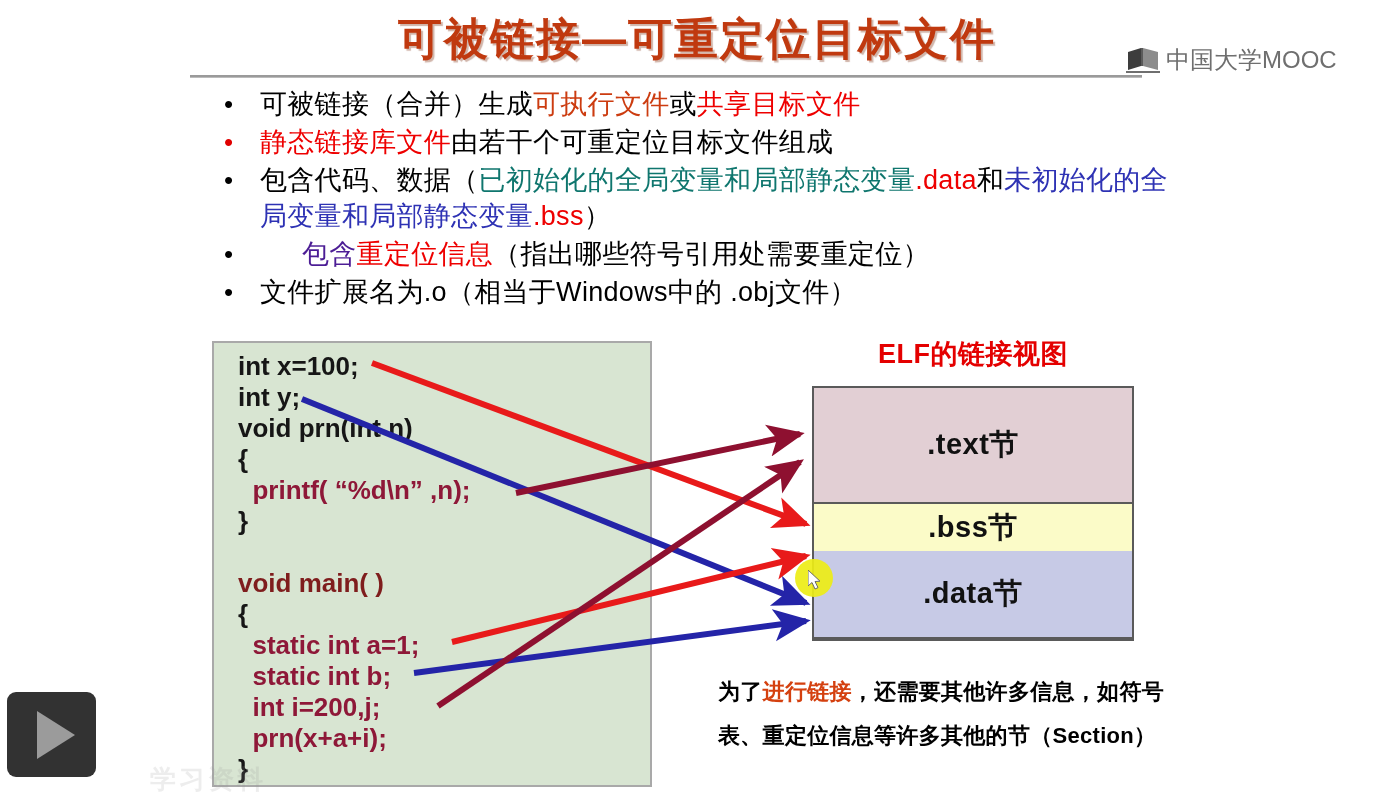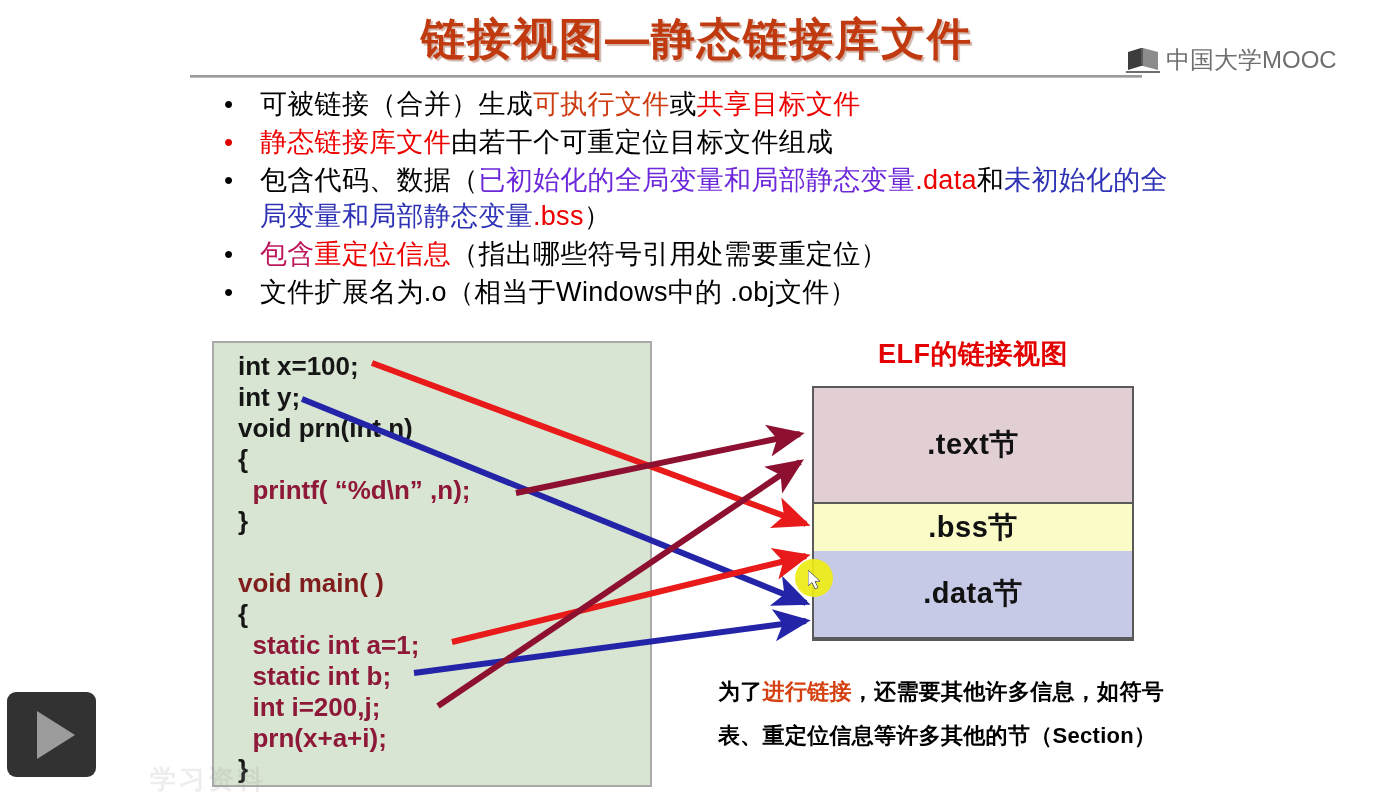--- a/index.html
+++ b/index.html
@@ -189,21 +189,21 @@
     color: rgba(150,150,150,0.17);
     letter-spacing: 3px;
     white-space: nowrap;
   }
 </style>
 </head>
 <body>
 
 <div id="slide">
 
-  <div id="title">链接视图—静态链接库文件</div>
+  <div id="title">可被链接—可重定位目标文件</div>
   <div id="title-rule"></div>
 
   <div id="mooc-logo">
     <span class="book">
       <svg width="34" height="28" viewBox="0 0 34 28">
         <polygon points="2,6 15,2 15,20 2,24" fill="#3d3d3d"></polygon>
         <polygon points="17,2 32,6 32,24 17,20" fill="#8c8c8c"></polygon>
         <polygon points="15,2 17,2 17,20 15,20" fill="#5a5a5a"></polygon>
         <rect x="0" y="25" width="34" height="2" fill="#6f6f6f"></rect>
       </svg>
@@ -215,25 +215,25 @@
       <div class="bullet-row">
         <div class="bullet-dot" style="color: rgb(0, 0, 0);">•</div>
         <div class="bullet-text"><span style="color: rgb(0, 0, 0);">可被链接（合并）生成</span><span style="color: rgb(204, 60, 16);">可执行文件</span><span style="color: rgb(0, 0, 0);">或</span><span style="color: rgb(238, 0, 0);">共享目标文件</span></div>
       </div>
       <div class="bullet-row">
         <div class="bullet-dot" style="color: rgb(224, 0, 0);">•</div>
         <div class="bullet-text"><span style="color: rgb(238, 0, 0);">静态链接库文件</span><span style="color: rgb(0, 0, 0);">由若干个可重定位目标文件组成</span></div>
       </div>
       <div class="bullet-row">
         <div class="bullet-dot" style="color: rgb(0, 0, 0);">•</div>
-        <div class="bullet-text"><span style="color: rgb(0, 0, 0);">包含代码、数据（</span><span style="color: #6d28d9;">已初始化的全局变量和局部静态变量</span><span style="color: rgb(238, 0, 0);">.data</span><span style="color: rgb(0, 0, 0);">和</span><span style="color: rgb(46, 50, 180);">未初始化的全局变量和局部静态变量</span><span style="color: rgb(238, 0, 0);">.bss</span><span style="color: rgb(0, 0, 0);">）</span></div>
+        <div class="bullet-text"><span style="color: rgb(0, 0, 0);">包含代码、数据（</span><span style="color: #0f766e;">已初始化的全局变量和局部静态变量</span><span style="color: rgb(238, 0, 0);">.data</span><span style="color: rgb(0, 0, 0);">和</span><span style="color: rgb(46, 50, 180);">未初始化的全局变量和局部静态变量</span><span style="color: rgb(238, 0, 0);">.bss</span><span style="color: rgb(0, 0, 0);">）</span></div>
       </div>
       <div class="bullet-row">
         <div class="bullet-dot" style="color: rgb(0, 0, 0);">•</div>
-        <div class="bullet-text"><span style="color: #be185d;">包含</span><span style="color: rgb(238, 0, 0);">重定位信息</span><span style="color: rgb(0, 0, 0);">（指出哪些符号引用处需要重定位）</span></div>
+        <div class="bullet-text"><span style="color: #4c1d95; margin-left: 42px;">包含</span><span style="color: rgb(238, 0, 0);">重定位信息</span><span style="color: rgb(0, 0, 0);">（指出哪些符号引用处需要重定位）</span></div>
       </div>
       <div class="bullet-row">
         <div class="bullet-dot" style="color: rgb(0, 0, 0);">•</div>
         <div class="bullet-text"><span style="color: rgb(0, 0, 0);">文件扩展名为.o（相当于Windows中的 .obj文件）</span></div>
       </div>
     </div>
 
   <div id="code-box" style="background: rgb(216, 229, 210);">
       <div class="code-line" style="color: rgb(22, 22, 22);">int x=100;</div>
       <div class="code-line" style="color: rgb(22, 22, 22);">int y;</div>

